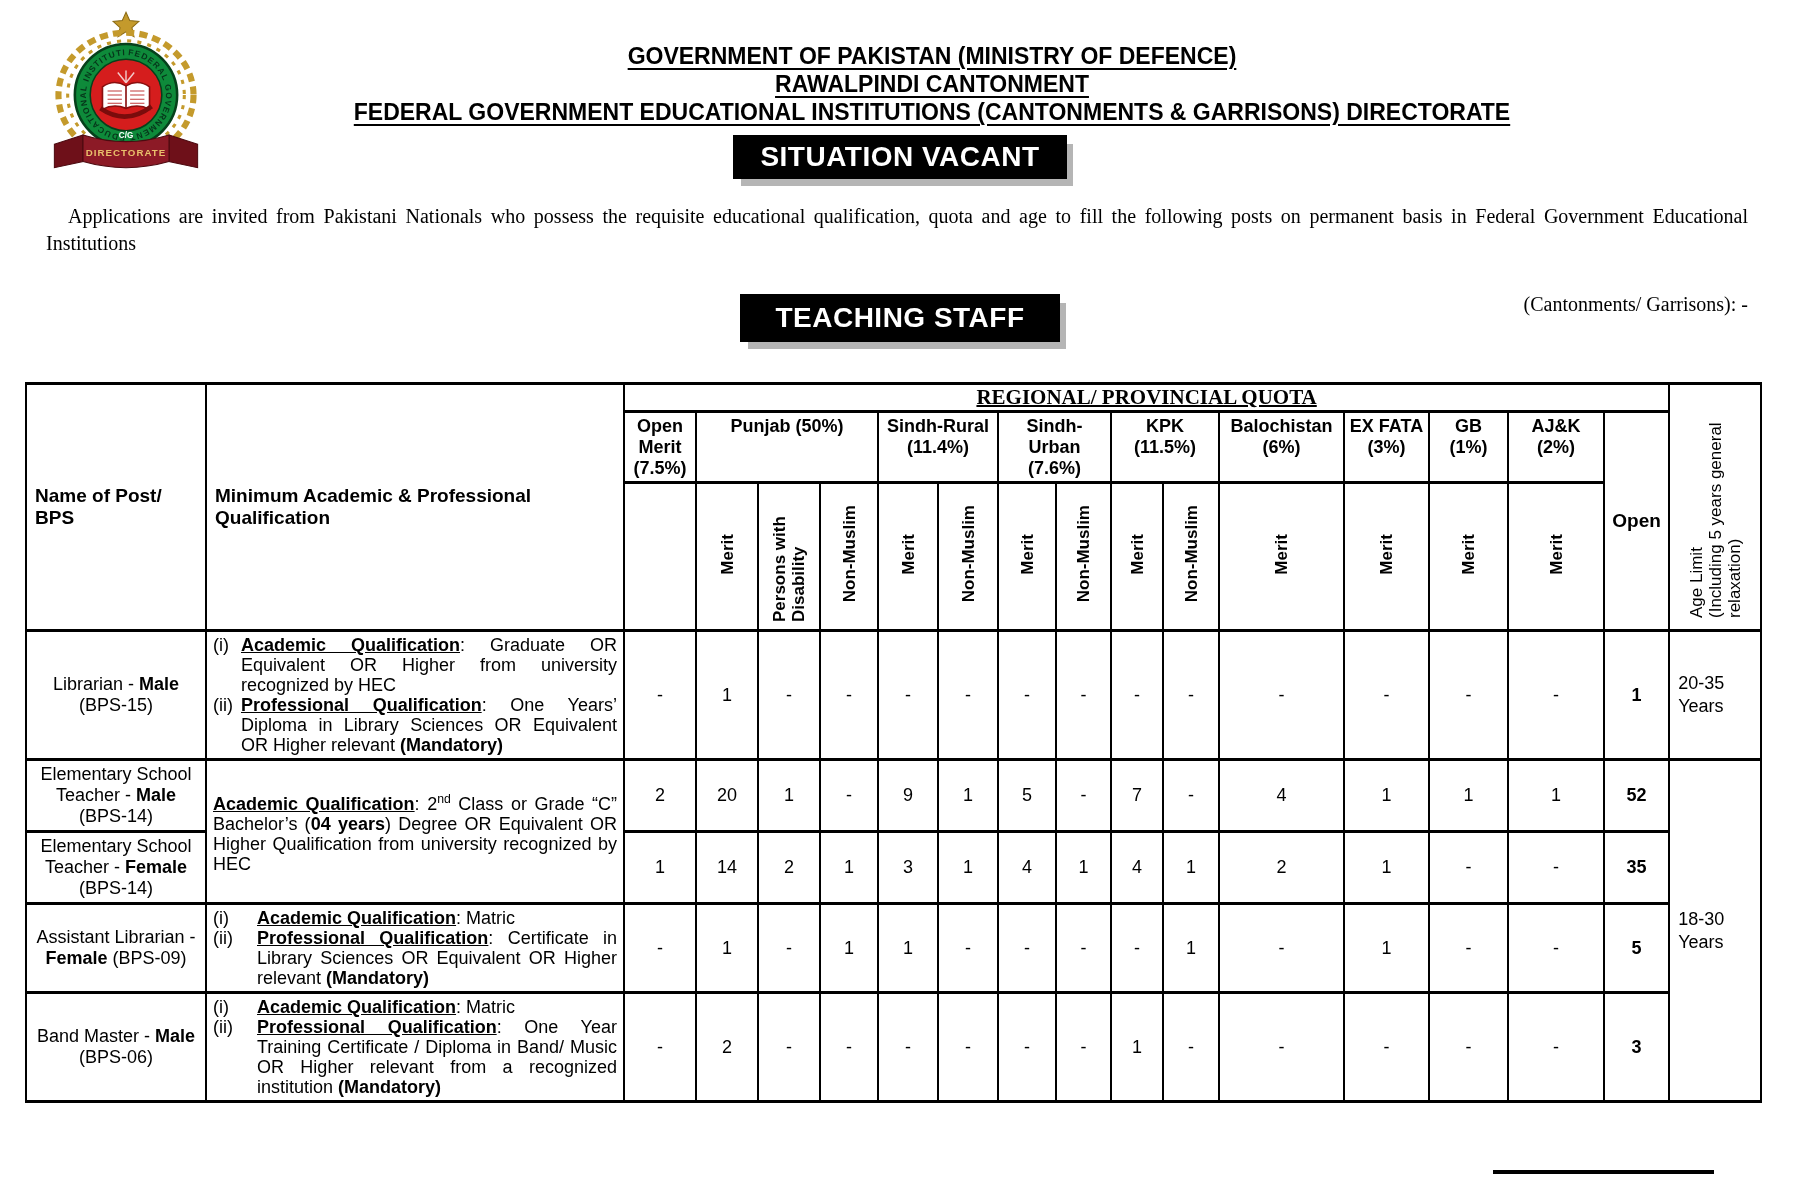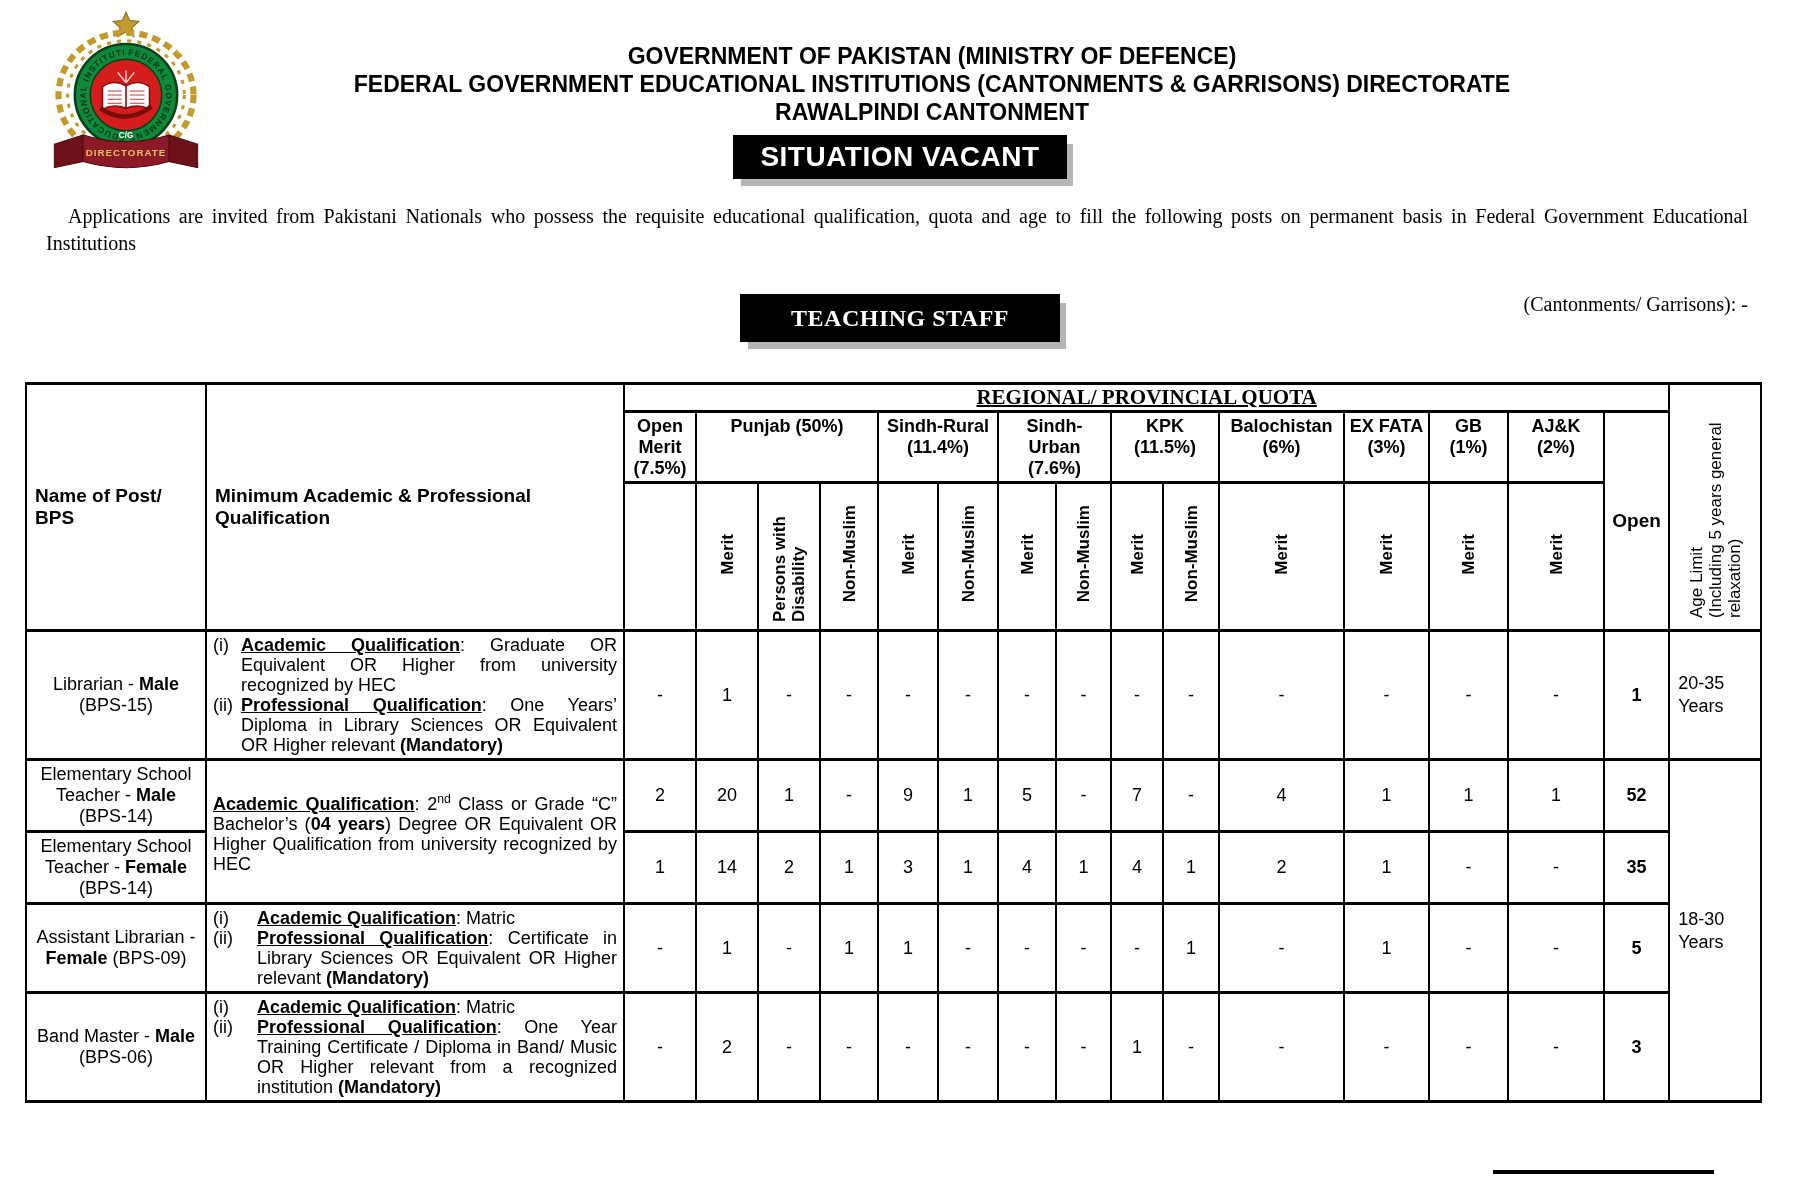--- a/index.html
+++ b/index.html
@@ -3,27 +3,27 @@
 <meta charset="utf-8">
 <style>
   html,body{margin:0;padding:0;background:#e8e8e8;}
   .page{position:relative;width:1800px;height:1177px;background:#ffffff;color:#000;
         font-family:"Liberation Sans",sans-serif;overflow:hidden;}
 
   
   .logo{position:absolute;left:38px;top:8px;width:176px;height:168px;}
   .titles{padding-top:42px;text-align:center;font-weight:bold;font-size:23px;line-height:28px;
           padding-left:64px;}
-  .titles .tline{display:inline-block;text-decoration-thickness:2px;
+  .titles .tline{display:inline-block;text-decoration:underline;text-decoration-thickness:2px;
           text-underline-offset:4px;white-space:nowrap;}
   .banner{background:#000;color:#fff;font-weight:bold;text-align:center;margin:0 auto;
           display:flex;align-items:center;justify-content:center;
           box-shadow:7px 8px 0 -1px #b5b5b5;letter-spacing:.5px;}
   .banner.sv{width:334px;height:44px;margin-top:9px;font-size:28px;}
-  .banner.ts{width:320px;height:48px;margin-top:-24px;font-size:24px;position:relative;z-index:2;font-family:Liberation Serif, serif;}
+  .banner.ts{width:320px;height:48px;margin-top:-24px;font-size:28px;position:relative;z-index:2;}
   .intro{font-family:"Liberation Serif",serif;font-size:20px;line-height:27px;
          margin:24px 52px 0 46px;}
   .intro .l1{text-align:justify;text-align-last:justify;text-indent:22px;}
   .intro .l2{text-align:right;margin-top:34px;}
   .b{font-weight:normal;}
 
   
   table.vac{border-collapse:collapse;table-layout:fixed;width:1735px;margin:40px 0 0 25px;}
   .vac td{border:2px solid #000;border-top-width:3px;border-bottom-width:3px;
           padding:2px 4px;font-size:18px;vertical-align:middle;overflow:hidden;
@@ -95,22 +95,22 @@
     <g>
       <path d="M16 132 L44 123 L44 149 L16 155 Z" fill="#6e1019" stroke="#4c0a10" stroke-width="1"></path>
       <path d="M156 132 L128 123 L128 149 L156 155 Z" fill="#6e1019" stroke="#4c0a10" stroke-width="1"></path>
       <path d="M44 123 Q86 136 128 123 L128 149 Q86 161 44 149 Z" fill="#8c1a26" stroke="#4c0a10" stroke-width="1"></path>
       <text x="86" y="144" font-size="9.5" fill="#e9c06b" text-anchor="middle" font-weight="bold" letter-spacing="1">DIRECTORATE</text>
     </g>
   </svg>
 
   <div class="titles">
     <div><span class="tline">GOVERNMENT OF PAKISTAN (MINISTRY OF DEFENCE)</span></div>
+    <div><span class="tline">RAWALPINDI CANTONMENT</span></div>
     <div><span class="tline">FEDERAL GOVERNMENT EDUCATIONAL INSTITUTIONS (CANTONMENTS &amp; GARRISONS) DIRECTORATE</span></div>
-    <div><span class="tline">RAWALPINDI CANTONMENT</span></div>
   </div>
 
   <div class="banner sv">
     <span>SITUATION VACANT</span>
   </div>
 
   <div class="intro">
     <div class="l1"><span>Applications are invited from Pakistani Nationals who possess the requisite educational qualification, quota and age to fill the following posts on </span><span class="b">permanent basis</span><span> in Federal Government Educational Institutions</span></div>
     <div class="l2">(Cantonments/ Garrisons): -</div>
   </div>

